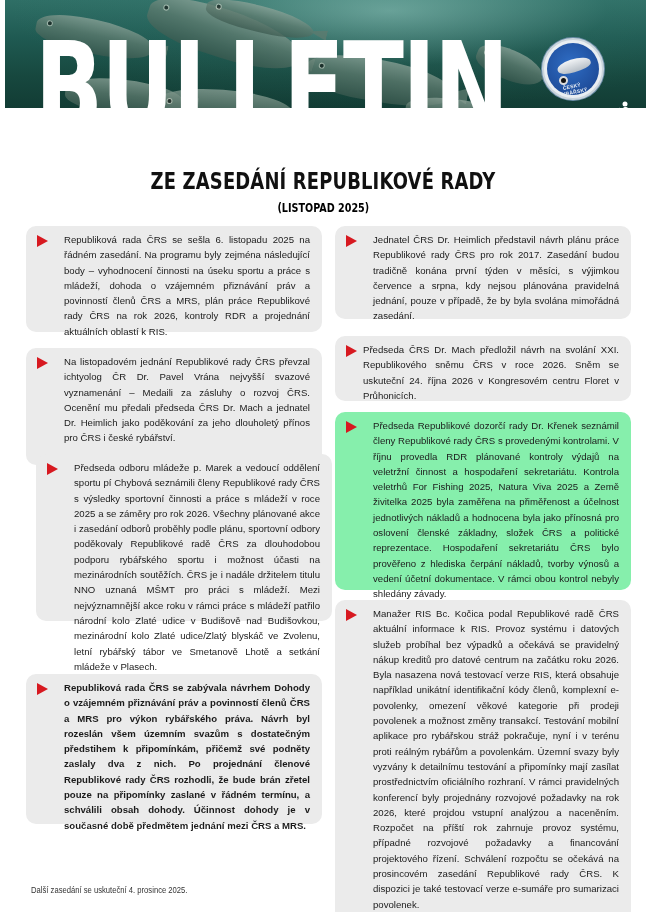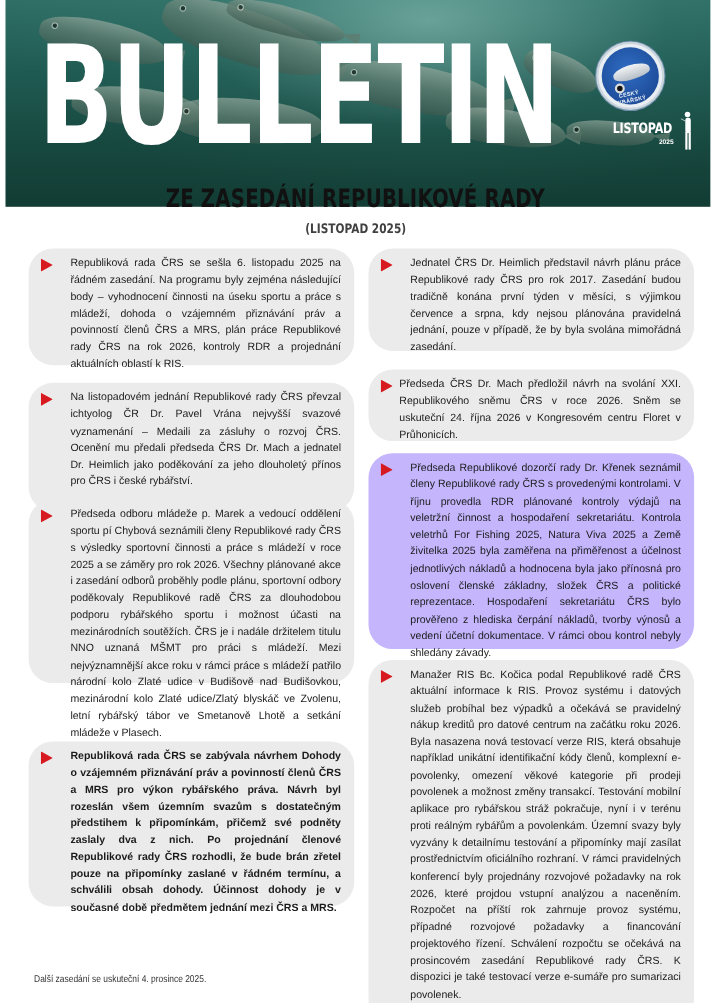--- a/index.html
+++ b/index.html
@@ -1,20 +1,20 @@
 <!DOCTYPE html>
 <html><head>
 <meta charset="utf-8">
 <style>
   * { margin: 0; padding: 0; box-sizing: border-box; }
   html, body { width: 646px; height: 912px; background: #ffffff; overflow: hidden; }
   body { position: relative; font-family: "Liberation Sans", sans-serif; color: #1a1a1a; }
 
   .header {
-    position: absolute; left: 5px; top: 0; width: 641px; height: 188px;
+    position: absolute; left: 5px; top: 0; width: 641px; height: 108px;
     background:
       radial-gradient(ellipse at 60% 10%, rgba(180,230,220,0.45) 0%, rgba(80,150,140,0.1) 40%, rgba(0,0,0,0) 70%),
       linear-gradient(180deg, #2f6f66 0%, #1f5a52 35%, #17483f 70%, #123c34 100%);
     overflow: hidden;
   }
   .fish { position: absolute; border-radius: 50% 60% 55% 45%;
     background: linear-gradient(180deg, #8fa59a 0%, #5f7b6f 45%, #3c5a50 100%);
     opacity: 0.75; }
   .fish::after { content: ""; position: absolute; right: -14px; top: 30%; width: 18px; height: 40%;
     background: #5f7b6f; clip-path: polygon(0 50%, 100% 0, 100% 100%); }
@@ -53,40 +53,40 @@
   }
   .fisher-icon { position: absolute; left: 614px; top: 100px; width: 12px; height: 38px; }
 
   .main-title {
     position: absolute; left: 0; top: 168px; width: 646px; text-align: center;
     font-family: "DejaVu Sans", sans-serif; font-weight: bold; font-size: 23px; color: #111;
   }
   .main-title span { display: inline-block; transform: scaleX(0.78); letter-spacing: 0.2px; }
   .subtitle {
     position: absolute; left: 0; top: 201px; width: 646px; text-align: center;
-    font-family: "DejaVu Sans", sans-serif; font-weight: bold; font-size: 12px; color: #404040;
+    font-family: "DejaVu Sans", sans-serif; font-weight: bold; font-size: 12px; color: #000000;
   }
   .subtitle span { display: inline-block; transform: scaleX(0.8); }
 
   .card {
-    position: absolute; background: #ebebeb; border-radius: 22px;
+    position: absolute; background: #ebebeb; border-radius: 10px;
     padding: 6px 12px 7px 38px;
   }
   .card .bullet {
     position: absolute; left: 11px; top: 9px; width: 11px; height: 12px;
     background: #d71920; clip-path: polygon(0 0, 100% 50%, 0 100%);
   }
   .card p {
     font-family: "Liberation Sans", sans-serif; font-size: 9.6px; line-height: 15.3px;
     color: #1b1b1b; text-align: justify; hyphens: manual;
   }
 
   #c1 { left: 26px; top: 226px; width: 296px; height: 106px; }
   #c2 { left: 26px; top: 348px; width: 296px; height: 117px; }
-  #c3 { left: 26px; top: 454px; width: 296px; height: 167px; }
+  #c3 { left: 36px; top: 454px; width: 296px; height: 167px; }
   #c4 { left: 26px; top: 674px; width: 296px; height: 150px; font-weight: bold; }
   #c5 { left: 335px; top: 226px; width: 296px; height: 93px; }
   #c6 { left: 335px; top: 336px; width: 296px; height: 65px; }
   #c7 { left: 335px; top: 412px; width: 296px; height: 178px; }
   #c8 { left: 335px; top: 600px; width: 296px; height: 330px; }
 
   .footer-note {
     position: absolute; left: 31px; top: 885px; font-size: 9px; color: #333;
     transform: scaleX(0.85); transform-origin: left top; white-space: nowrap;
   }
@@ -165,21 +165,21 @@
 </div>
 
 <div class="card" id="c5" style="background: rgb(235, 235, 235);">
   <span class="bullet" style="background: rgb(215, 25, 32);"></span>
   <p>Jednatel ČRS Dr. Heimlich představil návrh plánu práce Republikové rady ČRS pro rok 2017. Zasedání budou tradičně konána první týden v měsíci, s výjimkou července a srpna, kdy nejsou plánována pravidelná jednání, pouze v případě, že by byla svolána mimořádná zasedání.</p>
 </div>
 <div class="card" id="c6" style="background: rgb(235, 235, 235); padding-left: 28px;">
   <span class="bullet" style="background: rgb(215, 25, 32);"></span>
   <p>Předseda ČRS Dr. Mach předložil návrh na svolání XXI. Republikového sněmu ČRS v roce 2026. Sněm se uskuteční 24. října 2026 v Kongresovém centru Floret v Průhonicích.</p>
 </div>
-<div class="card" id="c7" style="background: #c4b5fd;">
+<div class="card" id="c7" style="background: #86efac;">
   <span class="bullet" style="background: rgb(215, 25, 32);"></span>
   <p>Předseda Republikové dozorčí rady Dr. Křenek seznámil členy Republikové rady ČRS s provedenými kontrolami. V říjnu provedla RDR plánované kontroly výdajů na veletržní činnost a hospodaření sekretariátu. Kontrola veletrhů For Fishing 2025, Natura Viva 2025 a Země živitelka 2025 byla zaměřena na přiměřenost a účelnost jednotlivých nákladů a hodnocena byla jako přínosná pro oslovení členské základny, složek ČRS a politické reprezentace. Hospodaření sekretariátu ČRS bylo prověřeno z hlediska čerpání nákladů, tvorby výnosů a vedení účetní dokumentace. V rámci obou kontrol nebyly shledány závady.</p>
 </div>
 <div class="card" id="c8" style="background: rgb(235, 235, 235);">
   <span class="bullet" style="background: rgb(215, 25, 32);"></span>
   <p>Manažer RIS Bc. Kočica podal Republikové radě ČRS aktuální informace k RIS. Provoz systému i datových služeb probíhal bez výpadků a očekává se pravidelný nákup kreditů pro datové centrum na začátku roku 2026. Byla nasazena nová testovací verze RIS, která obsahuje například unikátní identifikační kódy členů, komplexní e-povolenky, omezení věkové kategorie při prodeji povolenek a možnost změny transakcí. Testování mobilní aplikace pro rybářskou stráž pokračuje, nyní i v terénu proti reálným rybářům a povolenkám. Územní svazy byly vyzvány k detailnímu testování a připomínky mají zasílat prostřednictvím oficiálního rozhraní. V rámci pravidelných konferencí byly projednány rozvojové požadavky na rok 2026, které projdou vstupní analýzou a naceněním. Rozpočet na příští rok zahrnuje provoz systému, případné rozvojové požadavky a financování projektového řízení. Schválení rozpočtu se očekává na prosincovém zasedání Republikové rady ČRS. K dispozici je také testovací verze e-sumáře pro sumarizaci povolenek.</p>
 </div>
 
 <div class="footer-note">Další zasedání se uskuteční 4. prosince 2025.</div>
 

